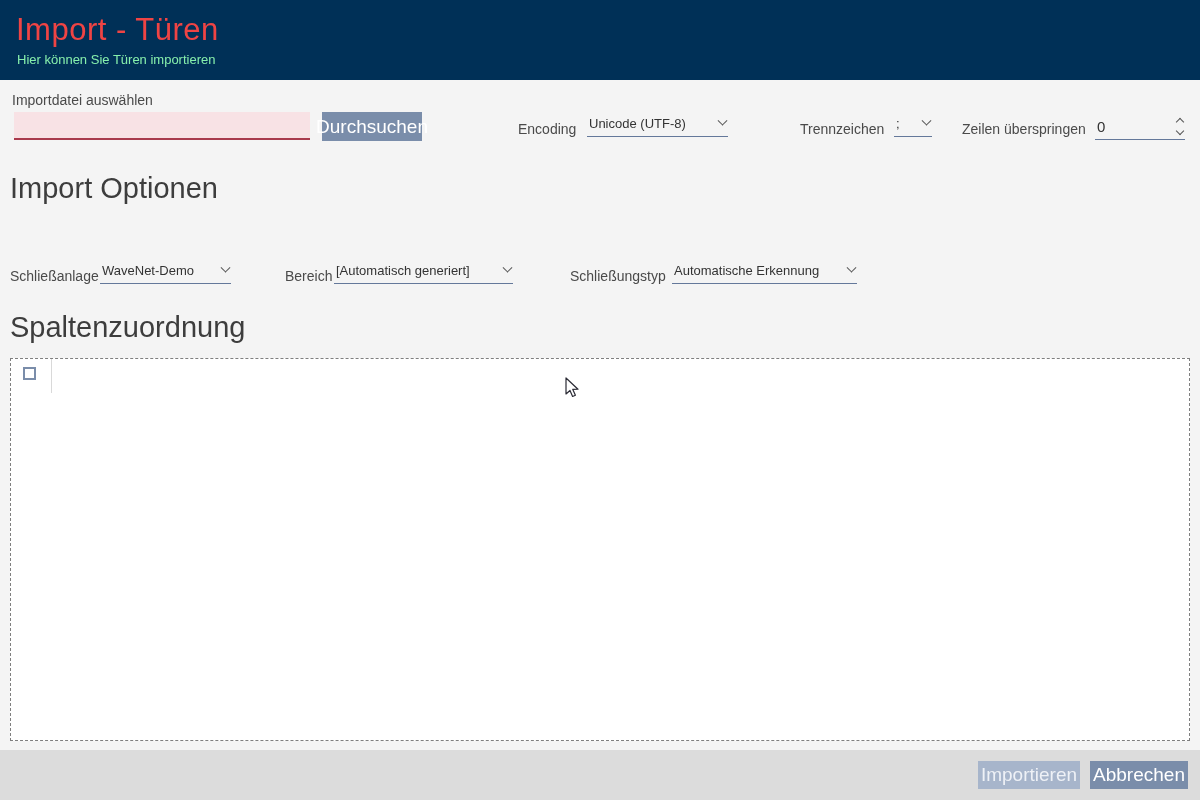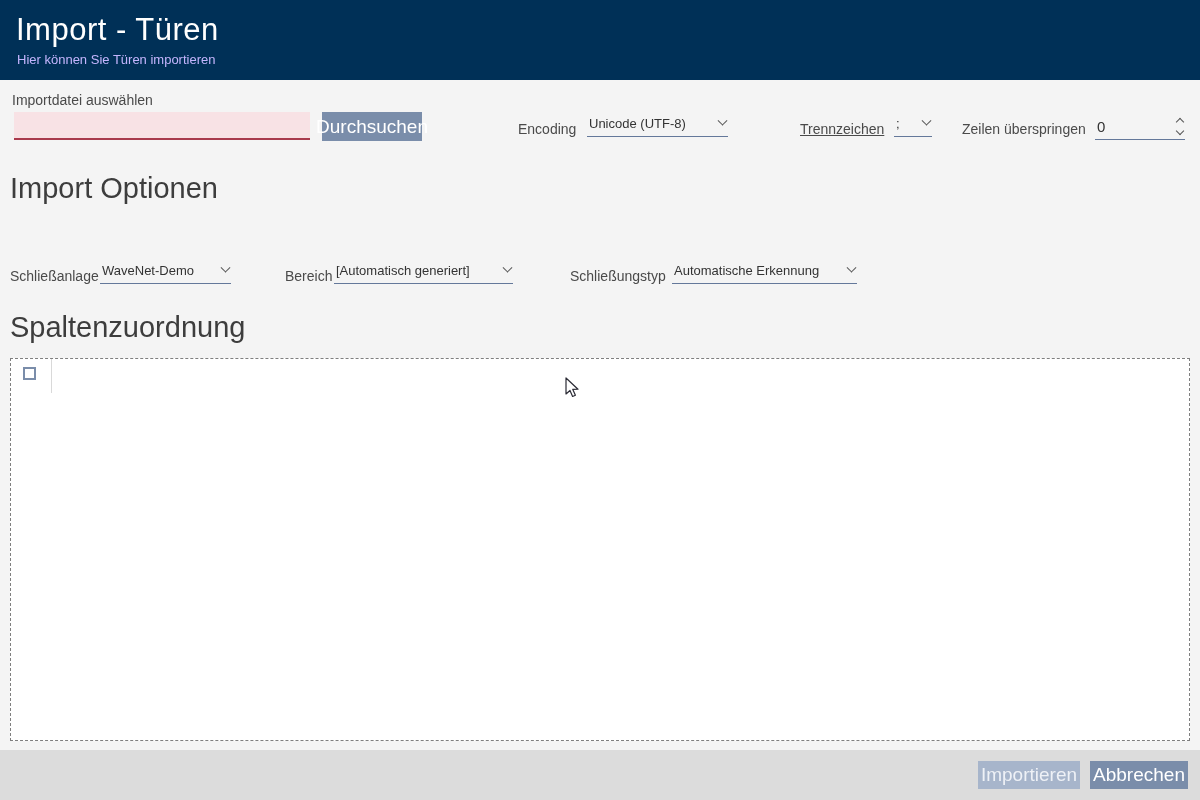--- a/index.html
+++ b/index.html
@@ -8,25 +8,25 @@
     position:relative; width:1200px; height:800px;
     background:#f4f4f4; overflow:hidden;
   }
   
   .hdr {
     position:absolute; left:0; top:0; width:1200px; height:80px;
     background:#003057; color:#fff;
   }
   .hdr-title {
     position:absolute; left:16px; top:12px;
-    font-size:31px; font-weight:300; color:#ffffff; letter-spacing:0.5px;
+    font-size:31px; font-weight:300; color:#ef4444; letter-spacing:0.5px;
   }
   .hdr-sub {
     position:absolute; left:17px; top:52px;
-    font-size:13px; color:#c4b5fd; font-weight:400;
+    font-size:13px; color:#86efac; font-weight:400;
   }
   
   .lbl { position:absolute; font-size:14px; color:#4a4a4a; white-space:nowrap; }
   .h1  { position:absolute; font-size:29px; font-weight:300; color:#3d3d3d; white-space:nowrap; }
   
   .file-input {
     position:absolute; left:14px; top:112px; width:296px; height:28px;
     background:#f8e2e5; border:none; border-bottom:2px solid #a93a4c;
     font-size:14px; color:#333; padding:0 6px; outline:none;
   }
@@ -99,21 +99,21 @@
   <input class="file-input" type="text" value="" style="">
 
   <button class="btn browse-btn">Durchsuchen</button>
 
   <div class="lbl" style="left:518px; top:121px;">Encoding</div>
   <div class="select" style="left:587px; top:116px; width:141px;">
     <span>Unicode (UTF-8)</span>
     <span class="chev"></span>
   </div>
 
-  <div class="lbl" style="left:800px; top:121px;text-decoration:underline;">Trennzeichen</div>
+  <div class="lbl" style="left:800px; top:121px;">Trennzeichen</div>
   <div class="select" style="left:894px; top:116px; width:38px;">
     <span>;</span>
     <span class="chev"></span>
   </div>
 
   <div class="lbl" style="left:962px; top:121px;">Zeilen überspringen</div>
   <div class="numbox">
     <span>0</span>
     <span class="spinner">
       <span class="chev-up"></span>

